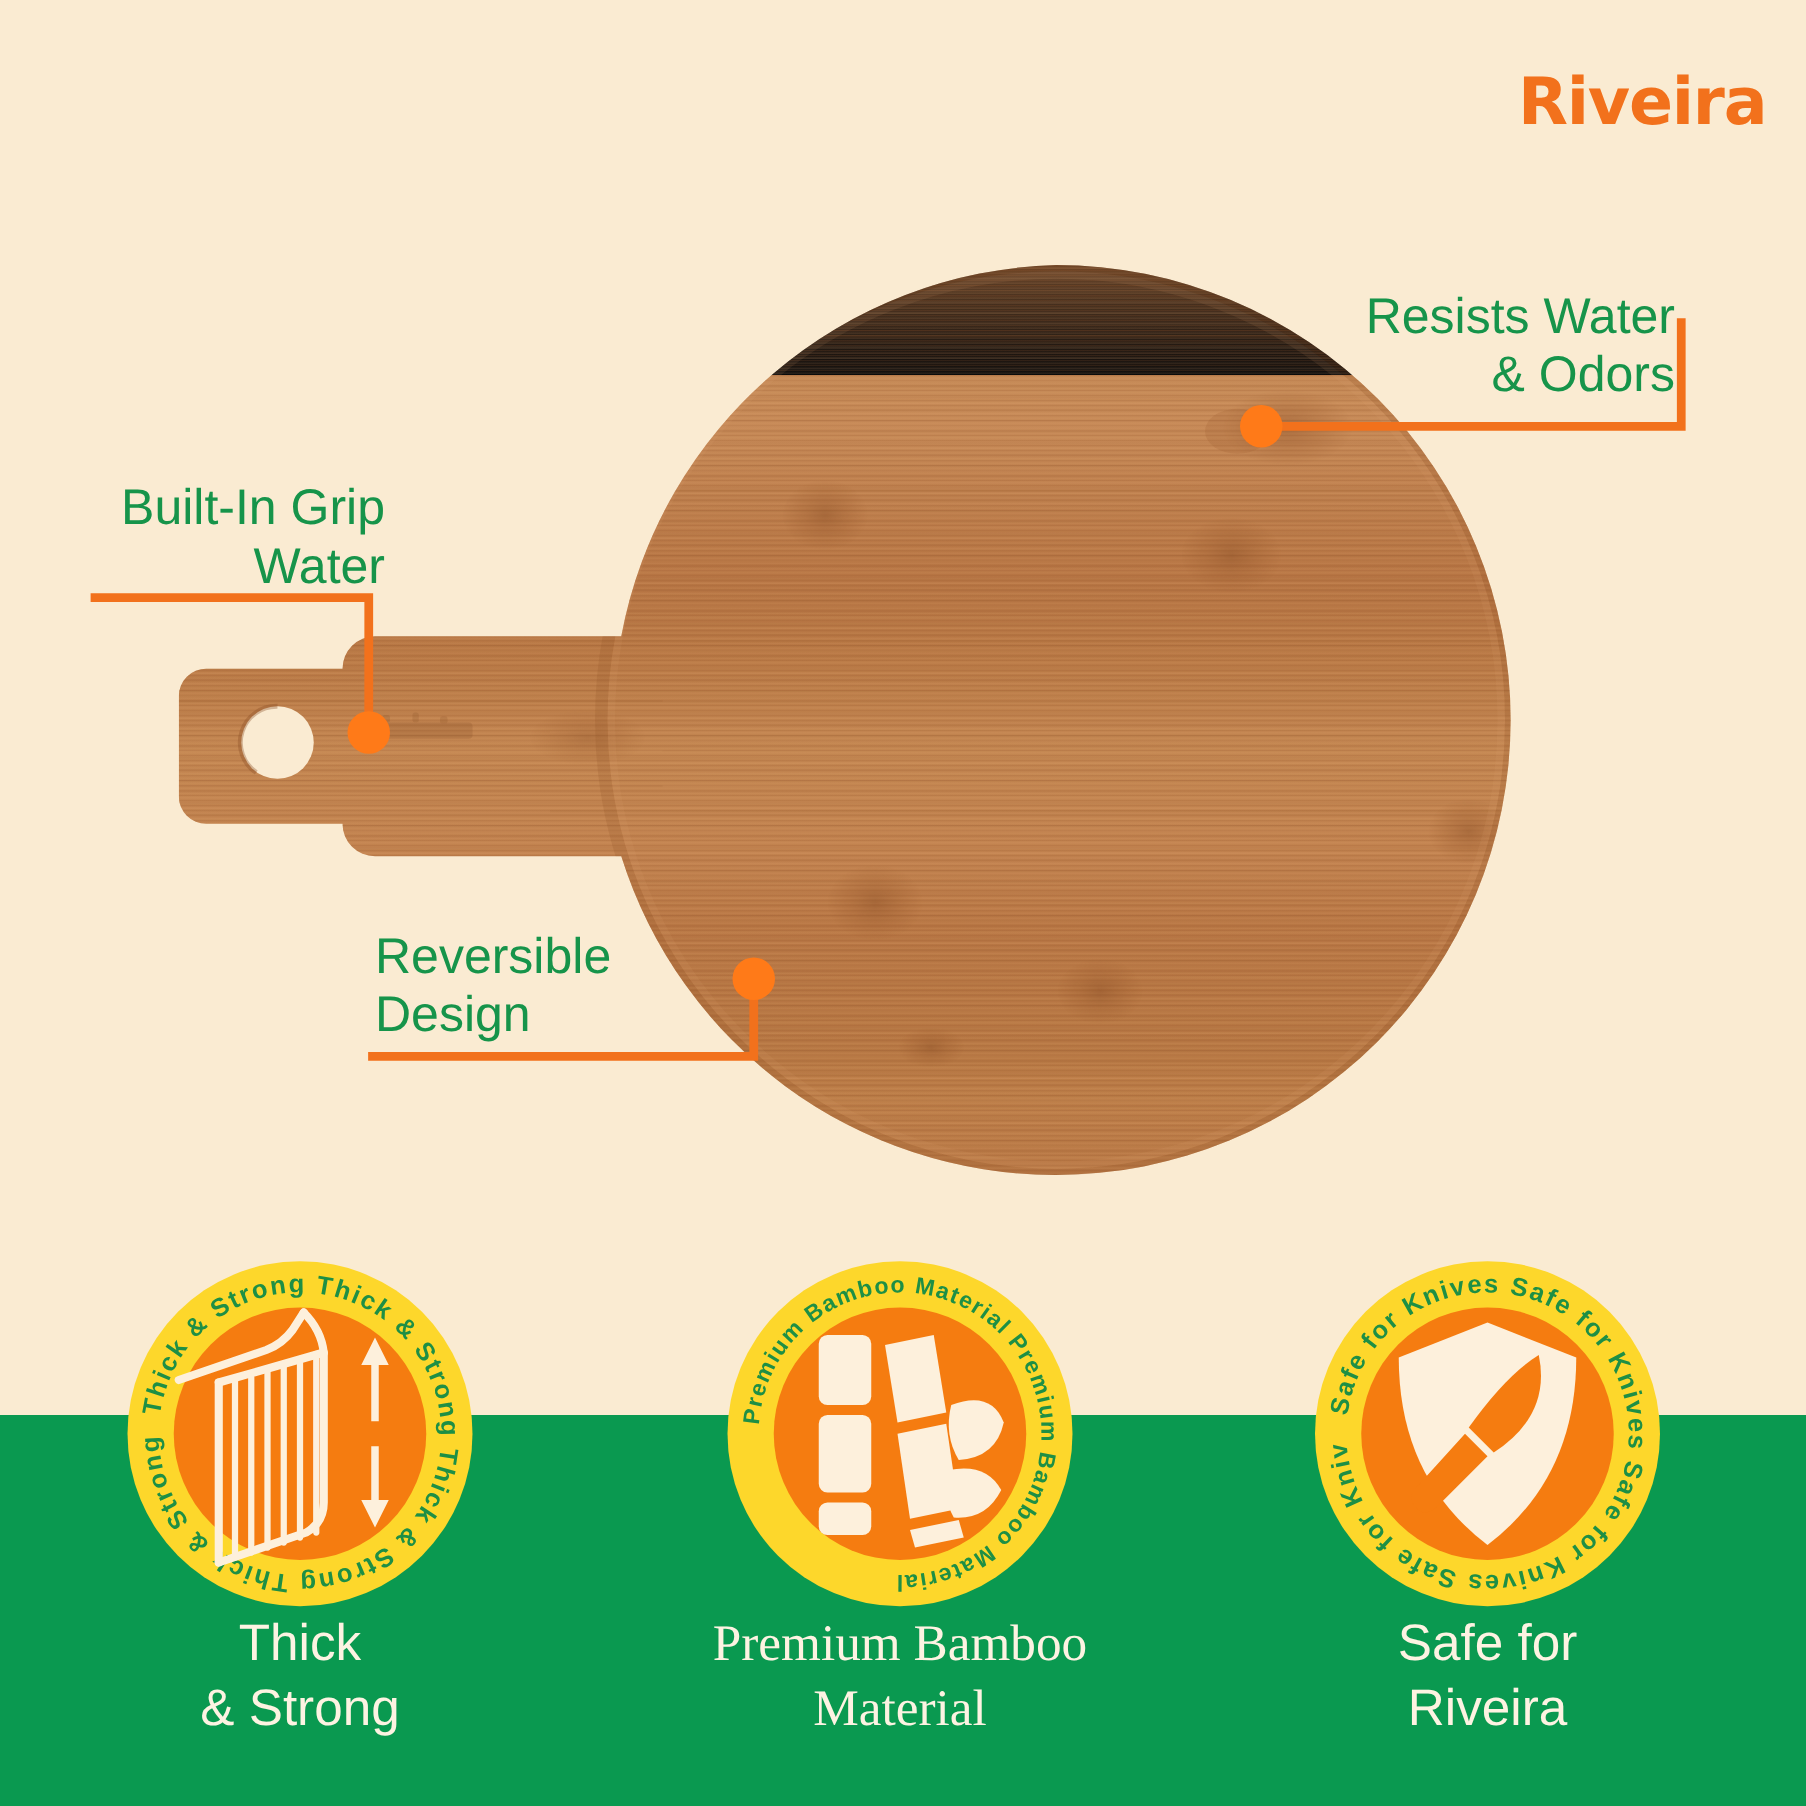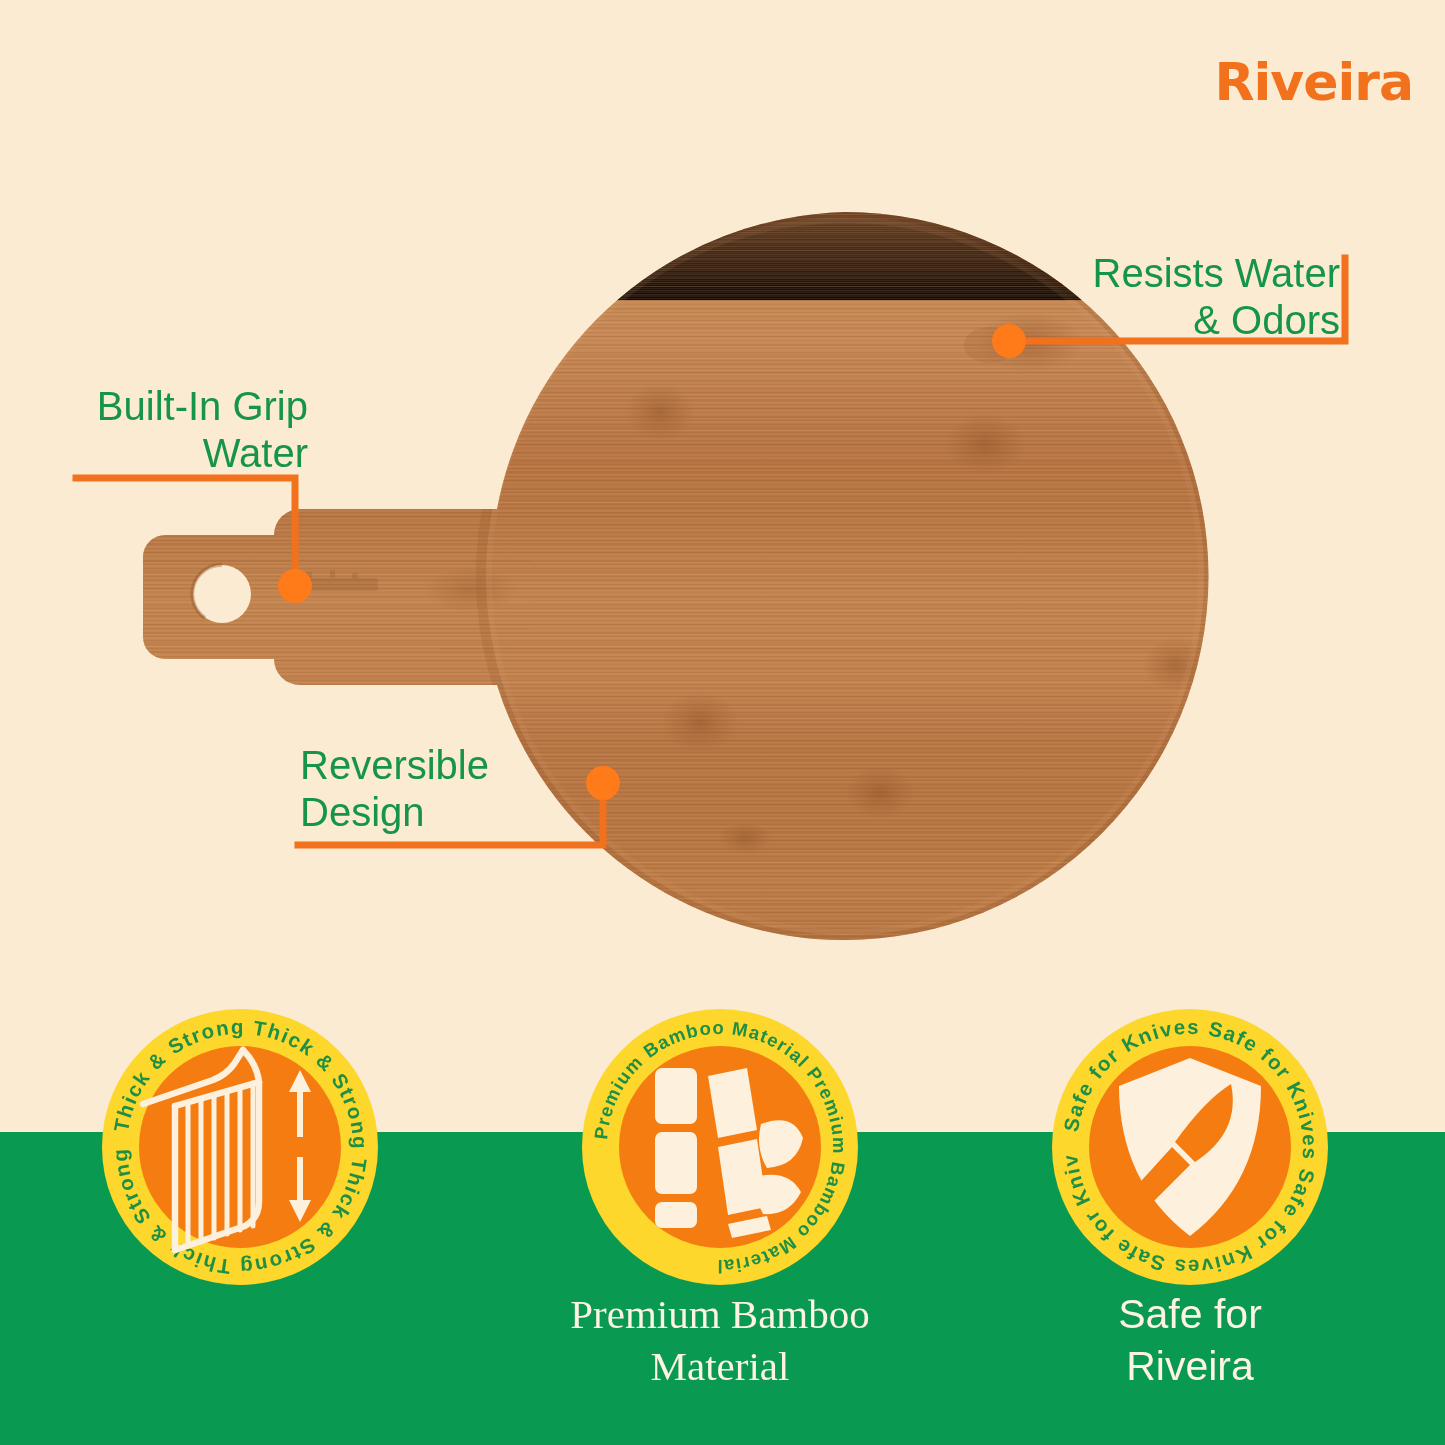--- a/index.html
+++ b/index.html
@@ -191,21 +191,21 @@
         <path d="M 298 845 L 603 845 L 603 790"></path>
       </g>
       <g fill="#ff7a18">
         <circle cx="1009" cy="341" r="17"></circle>
         <circle cx="295" cy="586" r="17"></circle>
         <circle cx="603" cy="783" r="17"></circle>
       </g>
     </svg>
   </div>
 
-  <div class="callout right" style="right:105px;top:250px;width:430px;text-align:right;">Resists Water
+  <div class="callout right" style="right:105px;top:230px;width:430px;text-align:right;">Resists Water
 &amp; Odors</div>
 
   <div class="callout right" style="left:60px;top:383px;width:248px;">Built-In Grip
 Water</div>
 
   <div class="callout left" style="left:300px;top:742px;width:300px;">Reversible
 Design</div>
 
   <div class="badges">
 
@@ -283,19 +283,21 @@
           <g fill="#f57c10">
             <path d="M 186 82 Q 196 130 150 160 L 130 140 Q 160 98 186 82 Z"></path>
             <path d="M 127 145 L 145 163 L 104 204 Q 94 212 88 204 Q 80 196 88 188 Z"></path>
           </g>
         </g>
       </svg>
     </div>
   </div>
 
   <div class="captions">
+    <div class="caption" style="left:50px;">Thick
+&amp; Strong</div>
     <div class="caption" style="left:530px;font-family:Liberation Serif, serif;">Premium Bamboo
 Material</div>
     <div class="caption" style="left:1000px;">Safe for
 Riveira</div>
   </div>
 
 </div>
 
 </body></html>

